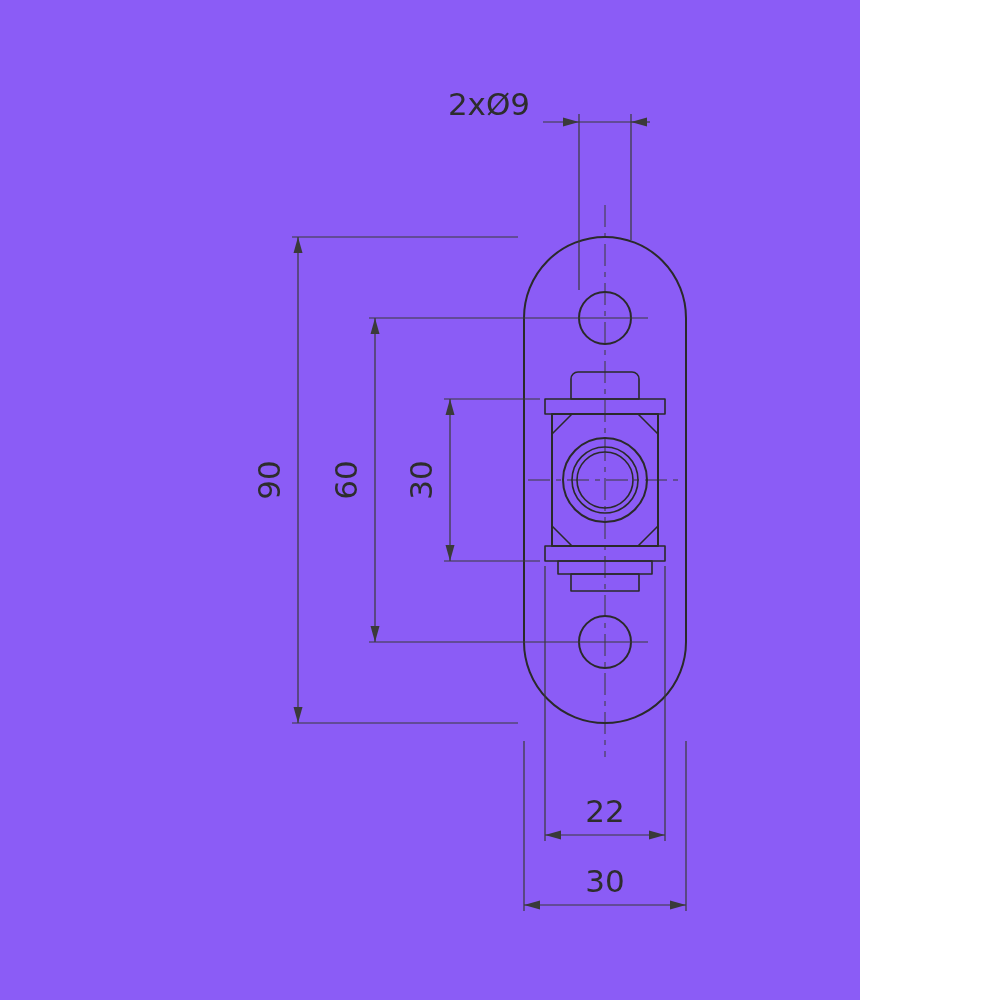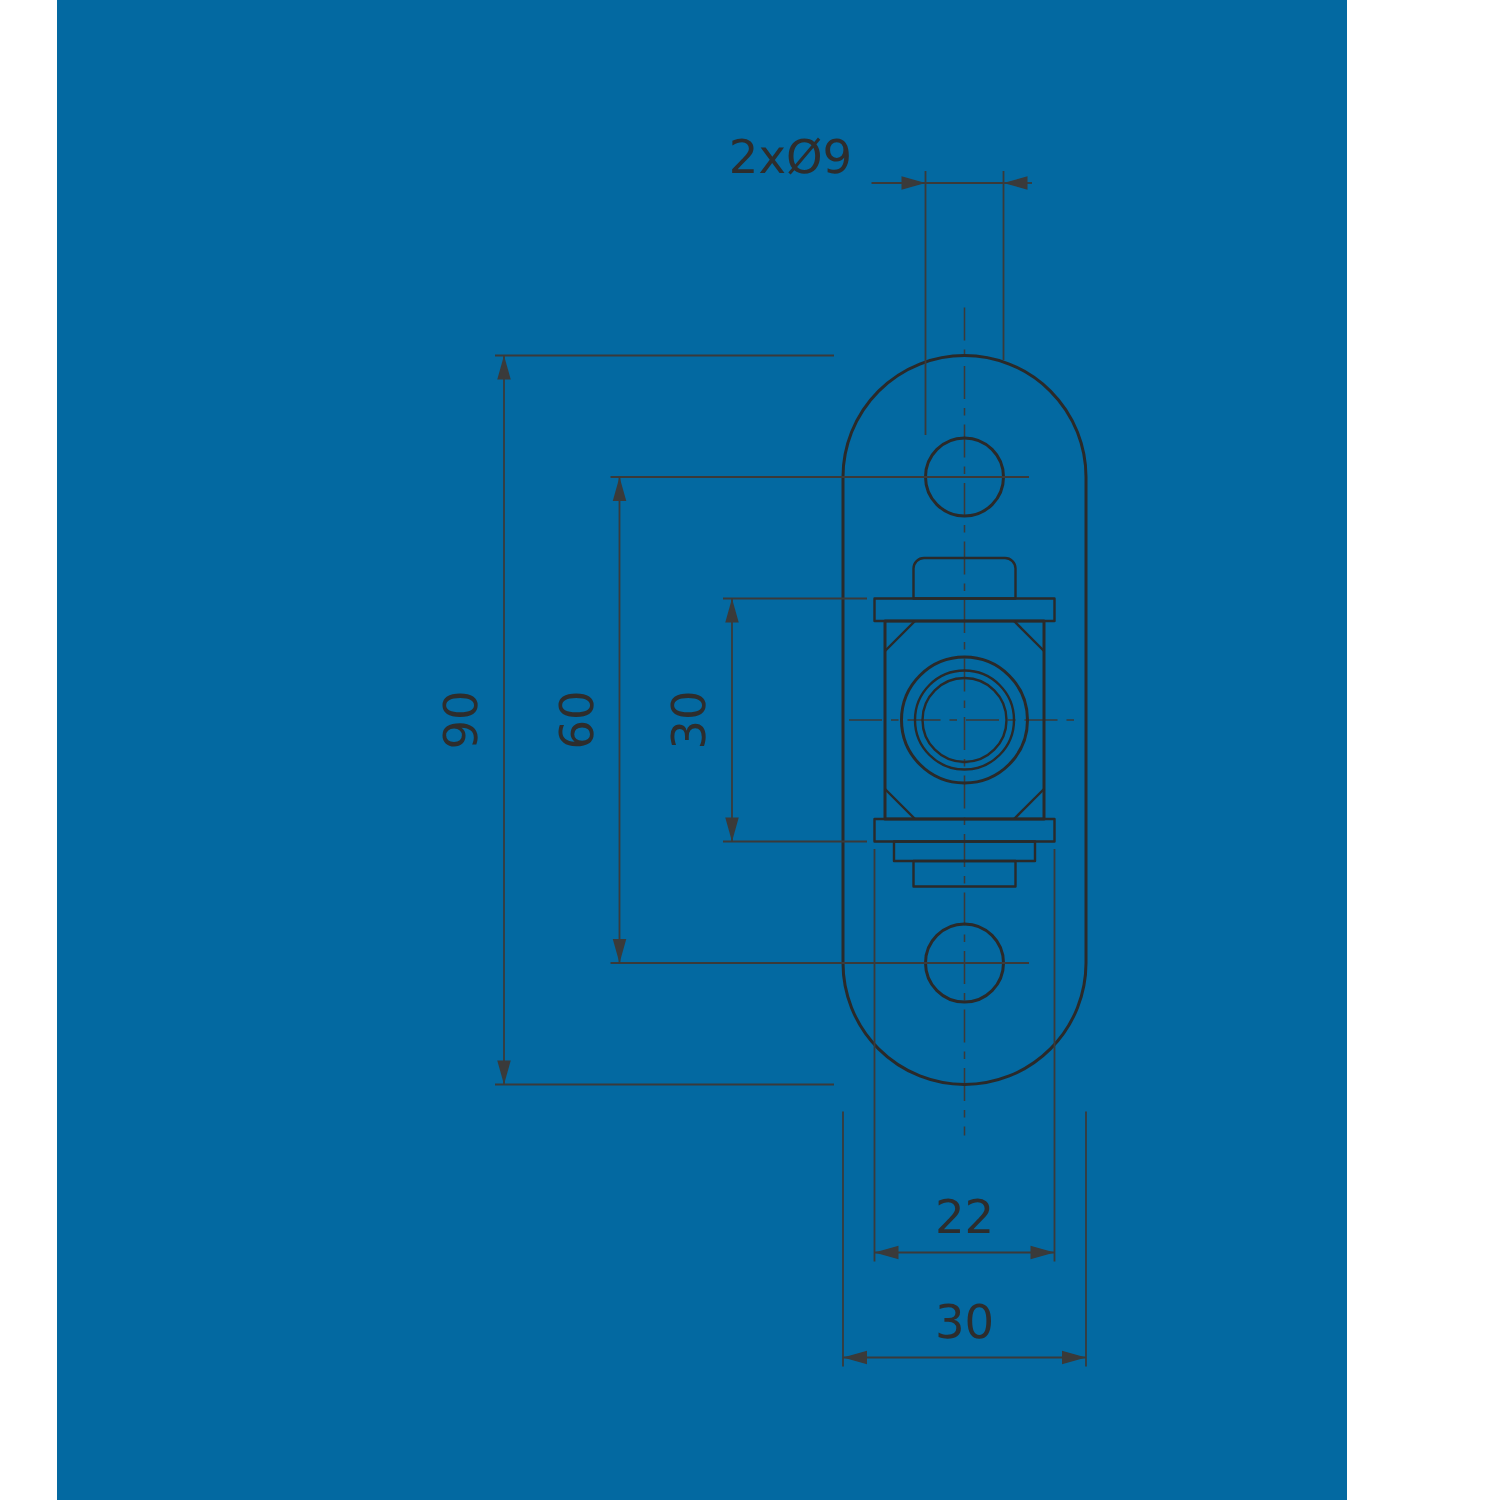--- a/index.html
+++ b/index.html
@@ -7,23 +7,22 @@
     padding: 0;
     background: #ffffff;
     width: 1000px;
     height: 1000px;
     font-family: "DejaVu Sans", "Liberation Sans", sans-serif;
   }
   #stage {
     position: relative;
     width: 860px;
     height: 1000px;
-    background: #0369a1;
+    background: #8b5cf6;
     overflow: hidden;
-    margin-left: 38px;
   }
   svg { display: block; }
   .part { fill: none; stroke: #2a2a2a; stroke-width: 2; stroke-linejoin: round; }
   .part-thin { fill: none; stroke: #2a2a2a; stroke-width: 1.6; stroke-linejoin: round; }
   .dim { fill: none; stroke: #3a3a3a; stroke-width: 1.2; }
   .centerline { fill: none; stroke: #3a3a3a; stroke-width: 1; stroke-dasharray: 22 6 5 6; }
   .arrow { fill: #3a3a3a; stroke: none; }
   .dim-text {
     fill: #2d2d2d;
     font-family: "DejaVu Sans", "Liberation Sans", sans-serif;

